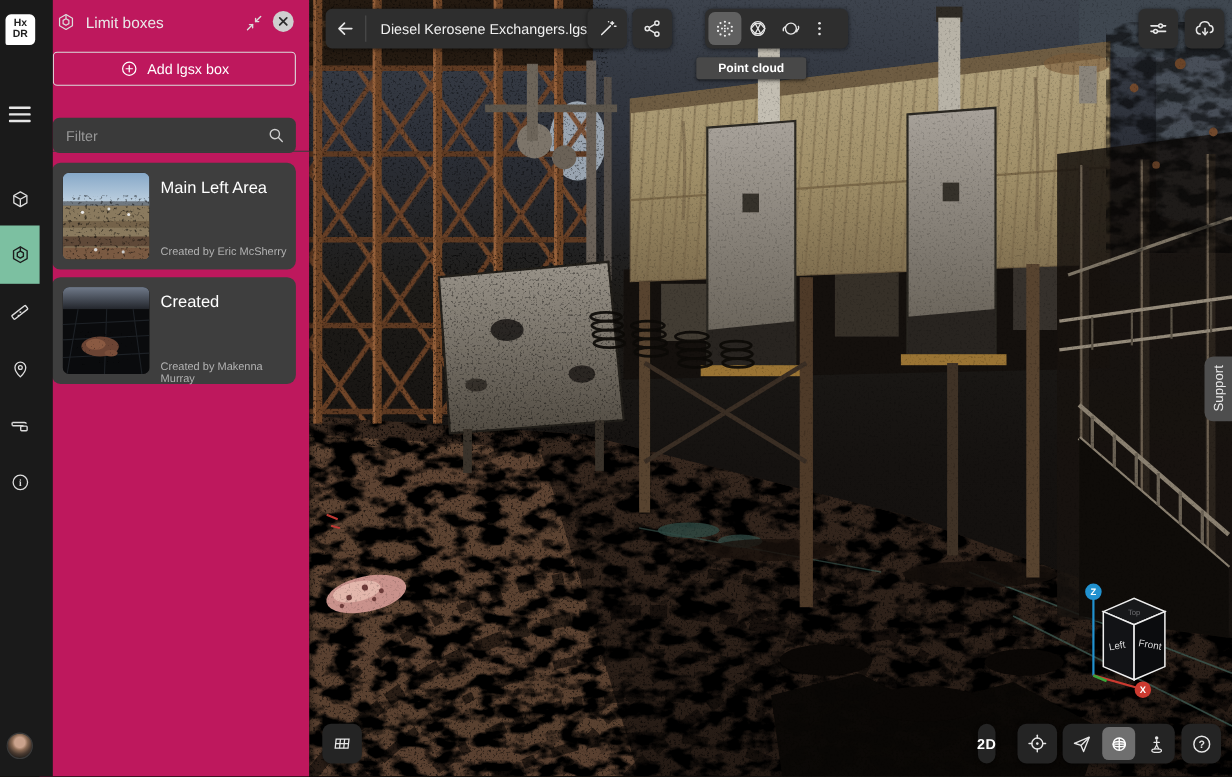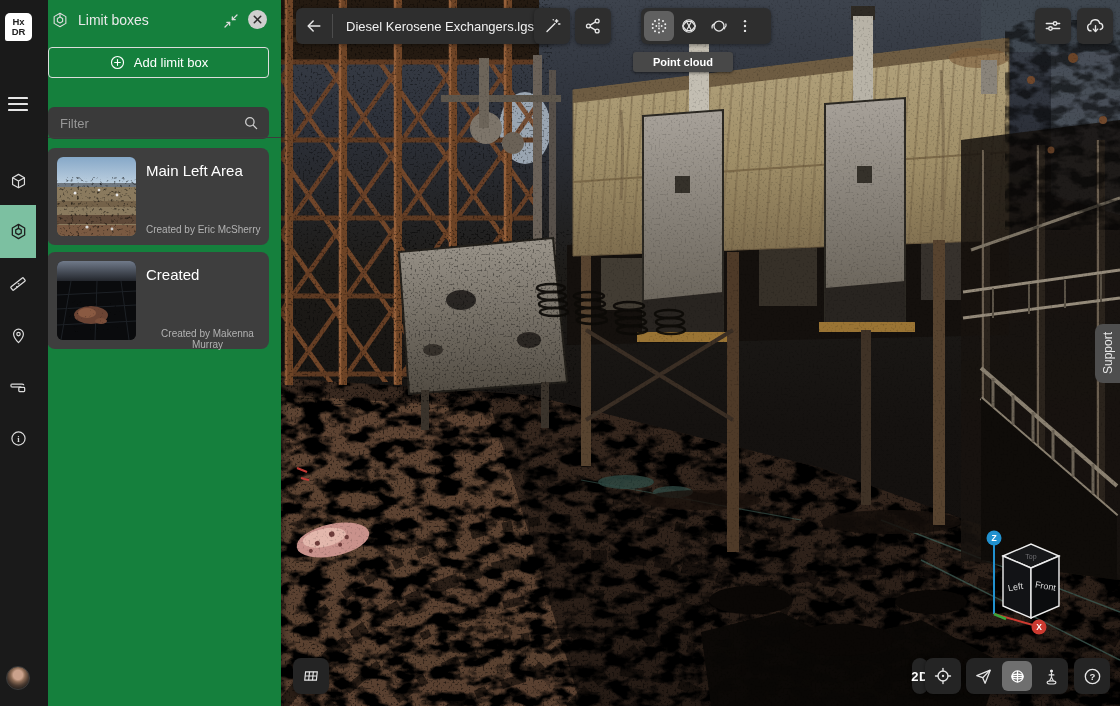--- a/index.html
+++ b/index.html
@@ -13,40 +13,40 @@
     border-radius:5px 5px 5px 2px; color:#222; font-size:9.5px; font-weight:700; line-height:10px;
     display:flex; flex-direction:column; align-items:center; justify-content:center; }
   .rail-btn { position:absolute; left:0; width:36px; height:36px; display:flex; align-items:center; justify-content:center; }
   .rail-active { position:absolute; left:0; top:205px; width:36px; height:53px; background:#7cc0a1;
     display:flex; align-items:center; justify-content:center; }
   .avatar { position:absolute; left:6px; top:666px; width:24px; height:24px; border-radius:50%;
     background:radial-gradient(circle at 50% 36%, #caa28c 0 26%, #8a6a54 40%, #4a3a30 60%, #26211d 80%);
     border:1px solid #3a3a3a; }
 
   
-  .panel { position:absolute; left:36px; top:0; width:245px; height:706px; background:#15803d; z-index:35;
+  .panel { position:absolute; left:36px; top:0; width:245px; height:706px; background:#be185d; z-index:35;
     box-shadow:2px 0 6px rgba(0,0,0,.45); }
   .panel-title { position:absolute; left:42px; top:12px; font-size:14px; color:#e9e9e9; }
   .ph-icon { position:absolute; left:15px; top:11px; }
   .btn-collapse { position:absolute; left:185px; top:11px; width:20px; height:20px; display:flex; align-items:center; justify-content:center; }
   .btn-close { position:absolute; left:212px; top:10px; width:19px; height:19px; border-radius:50%;
     background:#cfcfcf; display:flex; align-items:center; justify-content:center; }
   .add-btn { position:absolute; left:12px; top:47px; width:221px; height:31px; background:transparent;
     border:1px solid #dcdcdc; border-radius:4px; color:#fff; font-size:13px;
     display:flex; align-items:center; justify-content:center; gap:8px; cursor:pointer; }
   .filter-wrap { position:absolute; left:12px; top:93px; width:221px; height:32px; background:#3a3a3a; border-radius:6px;margin-top:14px; }
   .filter-wrap input { position:absolute; inset:0; background:transparent; border:none; outline:none;
     color:#ddd; font-size:13px; padding:0 36px 0 12px; font-family:inherit; }
   .filter-wrap input::placeholder { color:#979797; }
   .filter-search { position:absolute; right:9px; top:7px; }
   .panel-divider { position:absolute; left:0; top:137px; width:245px; height:1px; background:#3d3d3d; }
   .card { position:absolute; left:11px; width:222px; height:97px; background:#3e3e3e; border-radius:8px; cursor:pointer; }
   .card .thumb { position:absolute; left:10px; top:9px; width:79px; height:79px; border-radius:6px; overflow:hidden; background:#222; }
   .card .c-title { position:absolute; left:99px; top:14px; font-size:15px; font-weight:500; color:#fff; }
-  .card .c-by { position:absolute; left:99px; top:76px; font-size:10px; color:#b2b2b2;text-align:center; }
+  .card .c-by { position:absolute; left:99px; top:76px; font-size:10px; color:#b2b2b2; }
 
   
   .viewport { position:absolute; left:281px; top:0; width:839px; height:706px; overflow:hidden; background:#17130f; }
   .scene { position:absolute; inset:0; }
 
   .tb { position:absolute; top:8px; height:36px; background:#2e2e2e; border-radius:6px;
     display:flex; align-items:center; color:#eee; z-index:10; box-shadow:0 1px 4px rgba(0,0,0,.45); }
   .tb-iconbtn { width:36px; height:36px; display:flex; align-items:center; justify-content:center; cursor:pointer; }
   #tb-title { left:15px; }
   .vsep { width:1px; height:24px; background:#4c4c4c; }
@@ -64,21 +64,21 @@
     box-shadow:0 1px 3px rgba(0,0,0,.5); }
 
   .support-tab { position:absolute; right:0; top:324px; width:25px; height:59px; background:#4e4e4e;
     border-radius:8px 0 0 8px; display:flex; align-items:center; justify-content:center; z-index:10; cursor:pointer; }
   .support-tab span { writing-mode:vertical-rl; transform:rotate(180deg); color:#e8e8e8; font-size:12px; }
 
   .bb { position:absolute; top:658px; height:36px; background:#242424; border-radius:8px;
     display:flex; align-items:center; justify-content:center; color:#fff; z-index:10; cursor:pointer;
     box-shadow:0 1px 4px rgba(0,0,0,.45); }
   #btn-grid { left:12px; width:36px; }
-  #btn-2d { left:631px; width:16px; font-size:13px; font-weight:700; letter-spacing:.5px; }
+  #btn-2d { left:608px; width:16px; font-size:13px; font-weight:700; letter-spacing:.5px; }
   #btn-target { left:644px; width:36px; }
   #grp-nav { left:685px; width:102px; }
   .nav-seg { width:34px; height:36px; display:flex; align-items:center; justify-content:center; }
   .nav-seg.active { width:30px; height:30px; background:#6f6f6f; border-radius:6px; margin:0 2px; }
   #btn-help { left:793px; width:36px; }
 
   .nav-cube { position:absolute; left:702px; top:526px; width:90px; height:114px; z-index:9; cursor:pointer; }
 
   svg.ic { display:block; }
 </style>
@@ -538,21 +538,21 @@
           <line x1="19" y1="5" x2="5" y2="19"></line>
       </svg>
     </div>
 
     <button class="add-btn">
       <svg class="ic" width="17" height="17" viewBox="0 0 24 24" fill="none" stroke="#ffffff" stroke-width="1.6" stroke-linecap="round">
         <circle cx="12" cy="12" r="8.5"></circle>
           <line x1="12" y1="8" x2="12" y2="16"></line>
           <line x1="8" y1="12" x2="16" y2="12"></line>
       </svg>
-      <span>Add limit box</span>
+      <span>Add lgsx box</span>
     </button>
 
     <div class="filter-wrap">
       <input type="text" placeholder="Filter" style="">
       <svg class="ic filter-search" width="18" height="18" viewBox="0 0 24 24" fill="none" stroke="#cfcfcf" stroke-width="1.7" stroke-linecap="round">
         <circle cx="10.5" cy="10.5" r="5.6"></circle>
           <line x1="14.8" y1="14.8" x2="19.5" y2="19.5"></line>
       </svg>
     </div>
 

